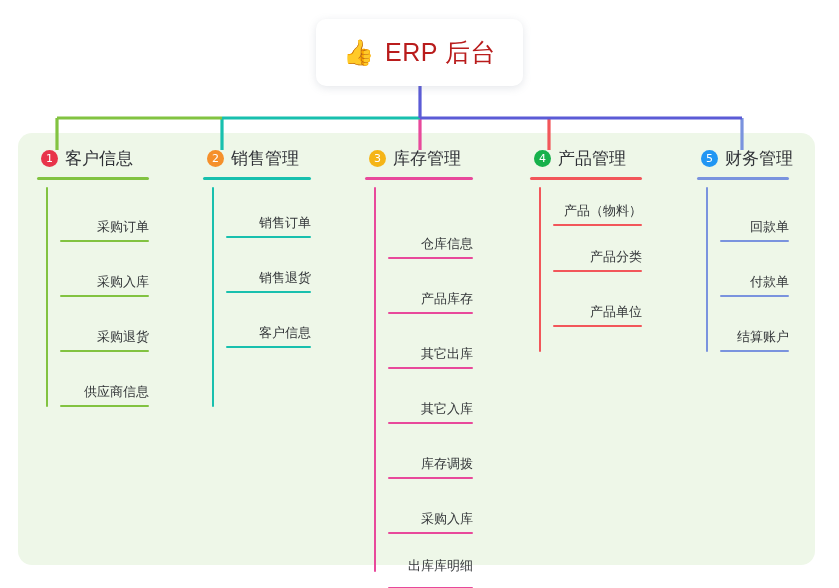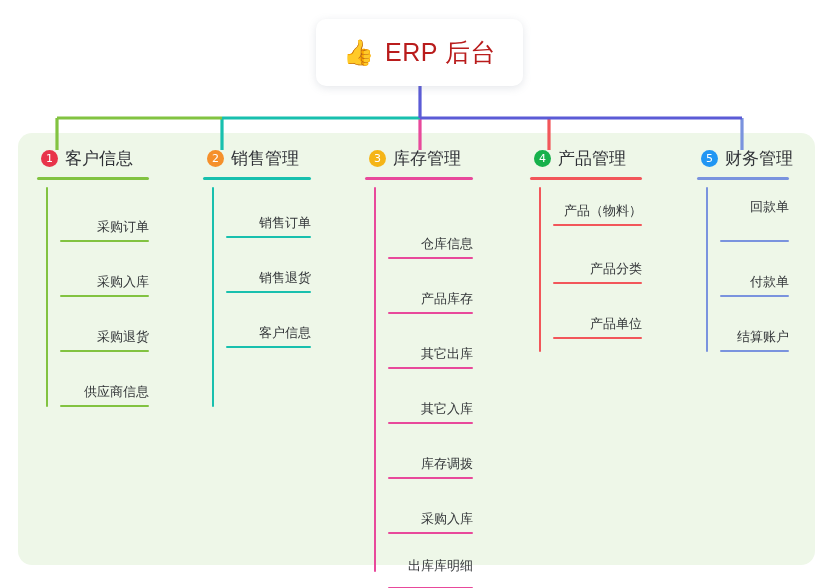--- a/index.html
+++ b/index.html
@@ -252,39 +252,39 @@
           <span class="badge" style="background: rgb(22, 177, 75);">4</span>
           <span class="head-label">产品管理</span>
         </div>
         <div class="head-rule" style="background: rgb(242, 86, 90); width: 112px;"></div>
         <div class="children">
           <div class="spine" style="background: rgb(242, 86, 90); height: 165px;"></div>
           <div class="leaf" style="height: 39px;">
             <div class="leaf-label">产品（物料）</div>
             <div class="leaf-rule" style="background: rgb(242, 86, 90);"></div>
           </div>
-          <div class="leaf" style="height: 58px; font-family: Liberation Serif, serif;">
+          <div class="leaf" style="height: 46px; font-family: Liberation Serif, serif;">
             <div class="leaf-label">产品分类</div>
             <div class="leaf-rule" style="background: rgb(242, 86, 90);"></div>
           </div>
           <div class="leaf" style="height: 55px;">
             <div class="leaf-label">产品单位</div>
             <div class="leaf-rule" style="background: rgb(242, 86, 90);"></div>
           </div>
         </div>
       </div>
       <div class="col" style="left: 697px; width: 92px;">
         <div class="col-head">
           <span class="badge" style="background: rgb(33, 150, 243);">5</span>
           <span class="head-label">财务管理</span>
         </div>
         <div class="head-rule" style="background: rgb(122, 147, 222); width: 92px;"></div>
         <div class="children">
           <div class="spine" style="background: rgb(122, 147, 222); height: 165px;"></div>
-          <div class="leaf" style="height: 55px; gap: 20px;">
+          <div class="leaf" style="height: 55px;">
             <div class="leaf-label">回款单</div>
             <div class="leaf-rule" style="background: rgb(122, 147, 222);"></div>
           </div>
           <div class="leaf" style="height: 55px;">
             <div class="leaf-label">付款单</div>
             <div class="leaf-rule" style="background: rgb(122, 147, 222);"></div>
           </div>
           <div class="leaf" style="height: 55px;">
             <div class="leaf-label">结算账户</div>
             <div class="leaf-rule" style="background: rgb(122, 147, 222);"></div>

